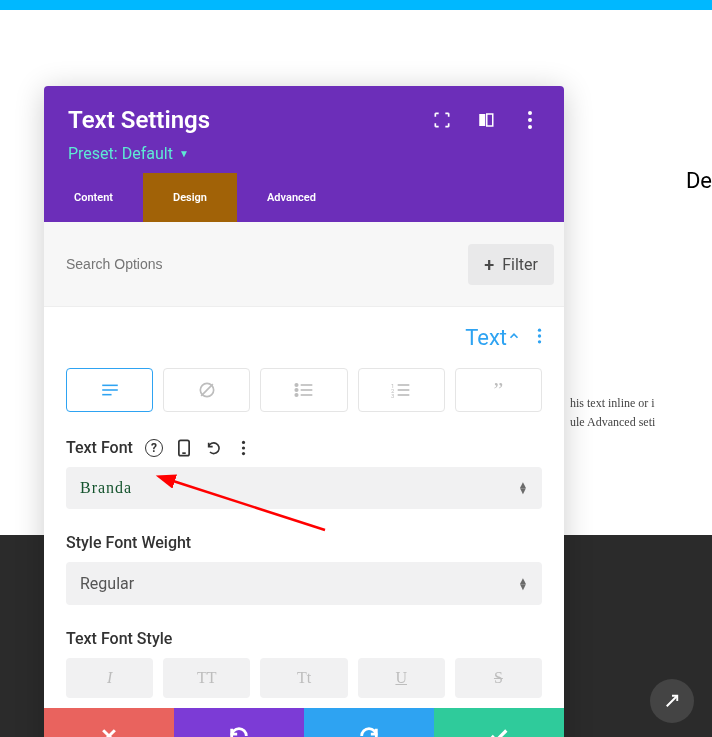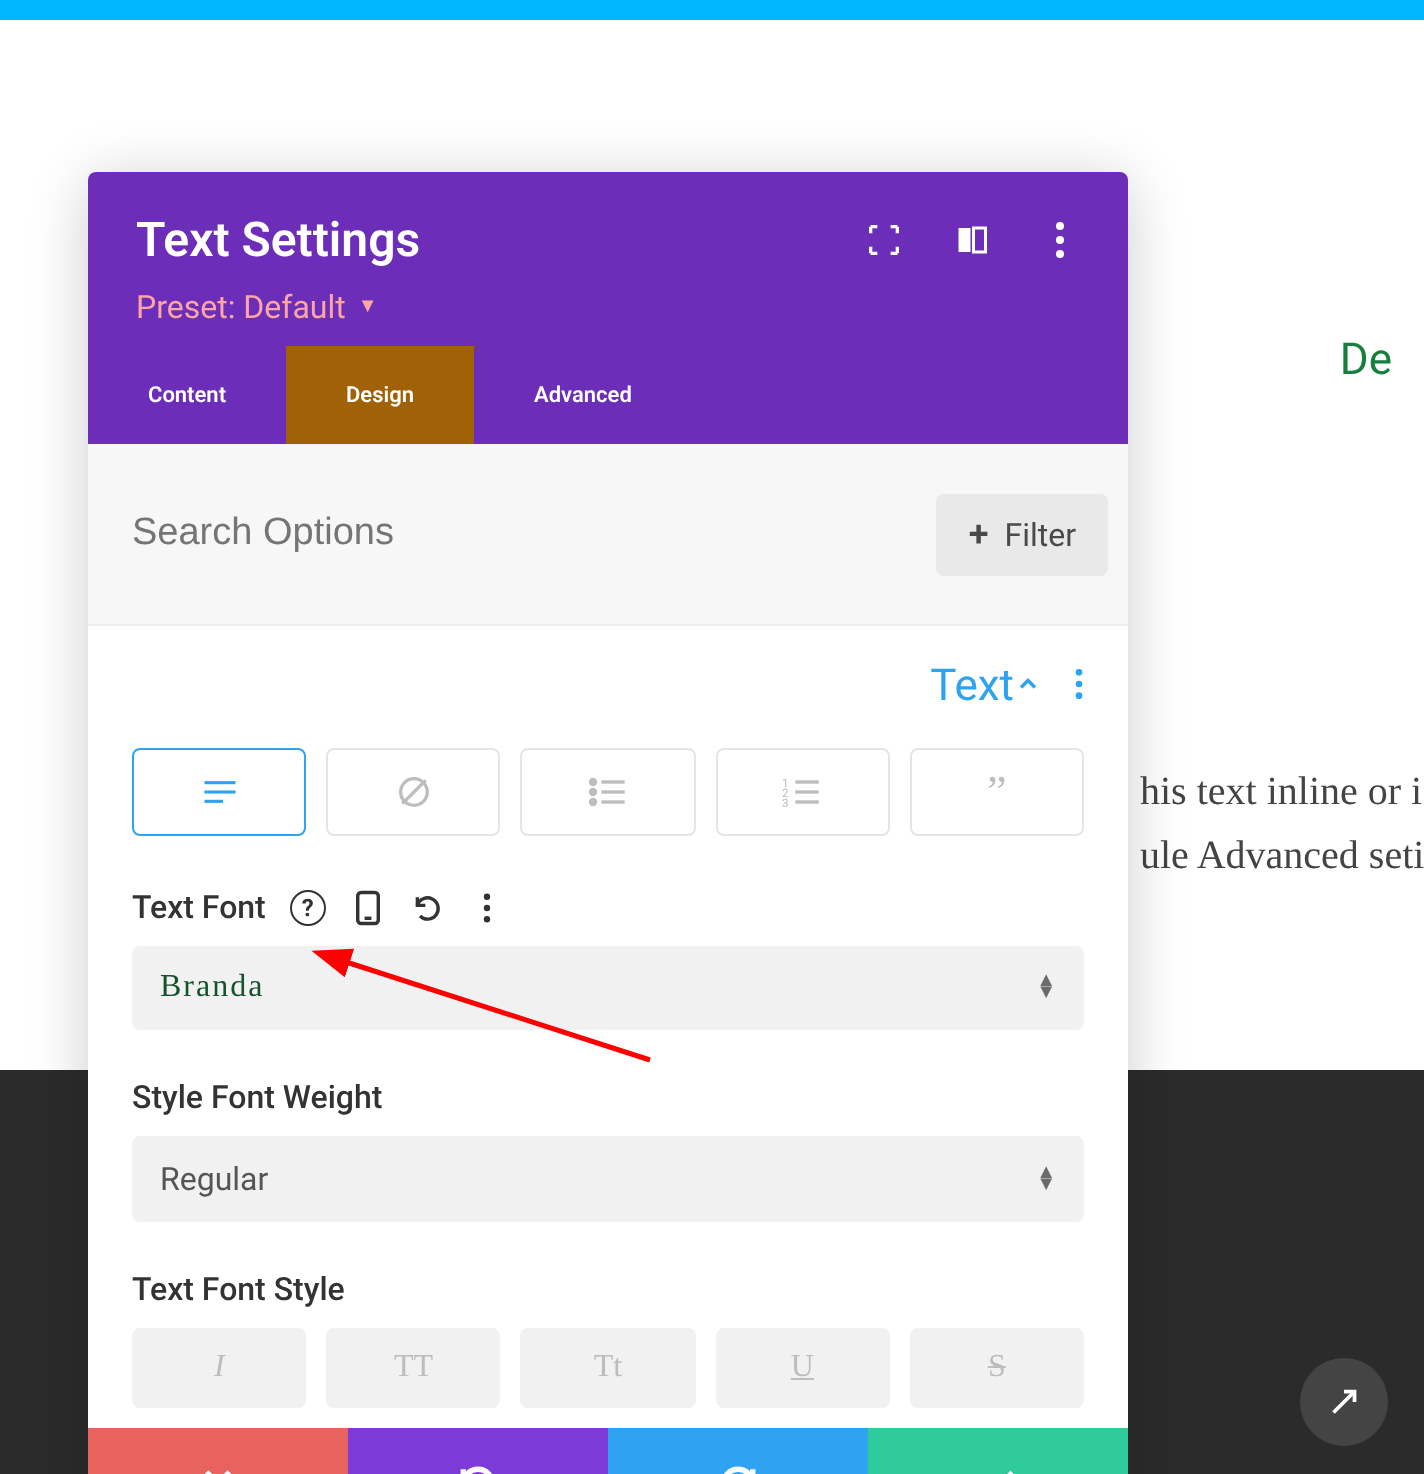--- a/index.html
+++ b/index.html
@@ -17,31 +17,31 @@
     width: 100%;
   }
   .canvas {
     position: relative;
     width: 100%;
     height: 727px;
     background: #fff;
   }
   .bg-text {
     position: absolute;
-    right: 16px;
+    right: 0;
     top: 158px;
-    color: #15803d;
+    color: #000000;
     font-size: 22px;
   }
   .bg-handwriting {
     position: absolute;
     left: 570px;
-    top: 370px;
+    top: 384px;
     font-family: "Comic Sans MS", cursive;
-    font-size: 20px;
+    font-size: 12px;
     color: #444;
     line-height: 1.6;
     white-space: nowrap;
   }
   .dark-strip {
     position: absolute;
     left: 0;
     right: 0;
     top: 525px;
     bottom: 0;
@@ -82,21 +82,21 @@
     height: 20px;
     display: flex;
     align-items: center;
     justify-content: center;
     color: #fff;
     cursor: pointer;
   }
   .preset-row {
     margin-top: 10px;
     font-size: 16px;
-    color: #fca5a5;
+    color: #5eead4;
     display: flex;
     align-items: center;
     gap: 6px;
     cursor: pointer;
   }
   .tabs {
     display: flex;
     background: #6c2eb9;
   }
   .tab {
@@ -114,21 +114,21 @@
     display: flex;
     align-items: center;
     background: #f7f7f7;
     border-bottom: 1px solid #eee;
   }
   .search-input {
     flex: 1;
     border: none;
     background: transparent;
     padding: 34px 22px;
-    font-size: 19px;
+    font-size: 14px;
     color: #9aa0a6;
     outline: none;
   }
   .filter-btn {
     display: flex;
     align-items: center;
     gap: 8px;
     background: #e9e9ea;
     color: #4a4a4a;
     padding: 10px 16px;

